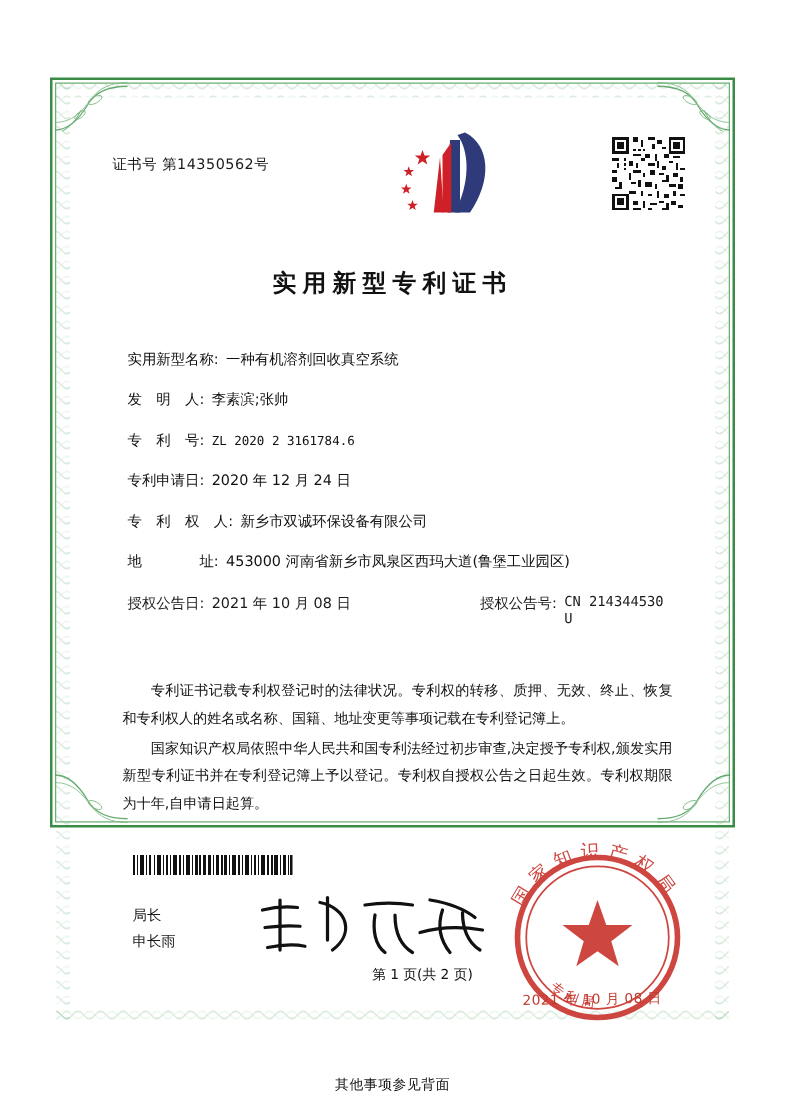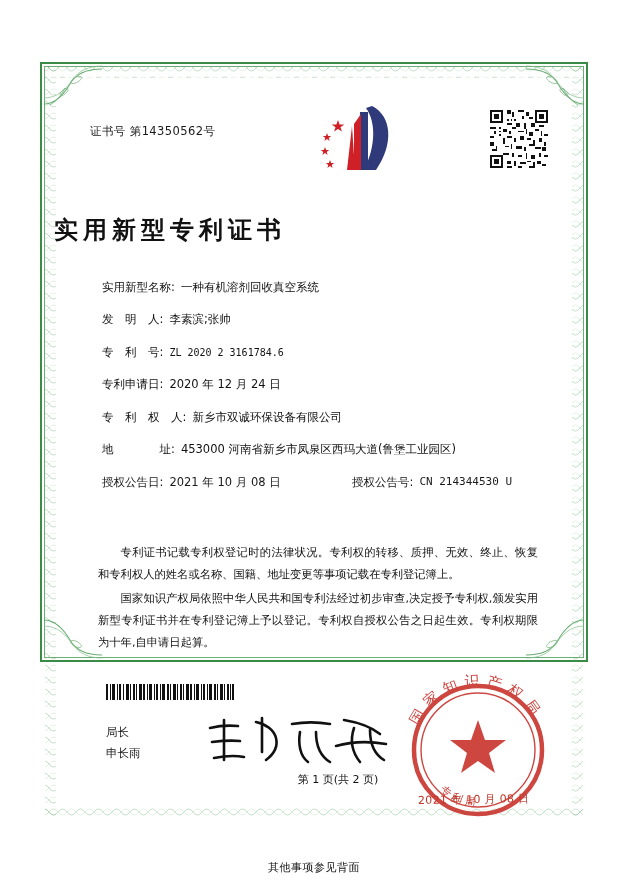--- a/index.html
+++ b/index.html
@@ -78,24 +78,24 @@
   .qr {
     position: absolute;
     right: 10px; top: 8px;
     width: 62px; height: 62px;
   }
 
   
   .title {
     position: absolute;
     left: 0; right: 0; top: 140px;
-    text-align: left;
+    text-align: center;
     font-family: "DejaVu Serif", "Liberation Serif", serif;
     font-weight: bold;
-    font-size: 24px;
+    font-size: 19px;
     letter-spacing: 5px;
     color: #111;
   }
 
   
   .fields {
     position: absolute;
     left: 48px; right: 36px; top: 206px;
   }
   .field {
@@ -115,20 +115,21 @@
     padding-left: 6px;
     flex: 1 1 auto;
   }
   .field.mono .val { font-family: "DejaVu Sans Mono", "Liberation Mono", monospace; font-size: 10px; }
 
   .field-row2 {
     display: flex;
     align-items: baseline;
     font-size: 11.5px;
     margin-bottom: 17px;
+    gap: 32px;
   }
   .field-row2 .grant-date { flex: 0 0 250px; display: flex; }
   .field-row2 .grant-no { flex: 1 1 auto; display: flex; }
   .field-row2 .lbl { white-space: pre; }
   .field-row2 .val { padding-left: 6px; }
   .field-row2 .val.mono { font-family: "DejaVu Sans Mono", "Liberation Mono", monospace; font-size: 11px; }
 
   
   .paras {
     position: absolute;

